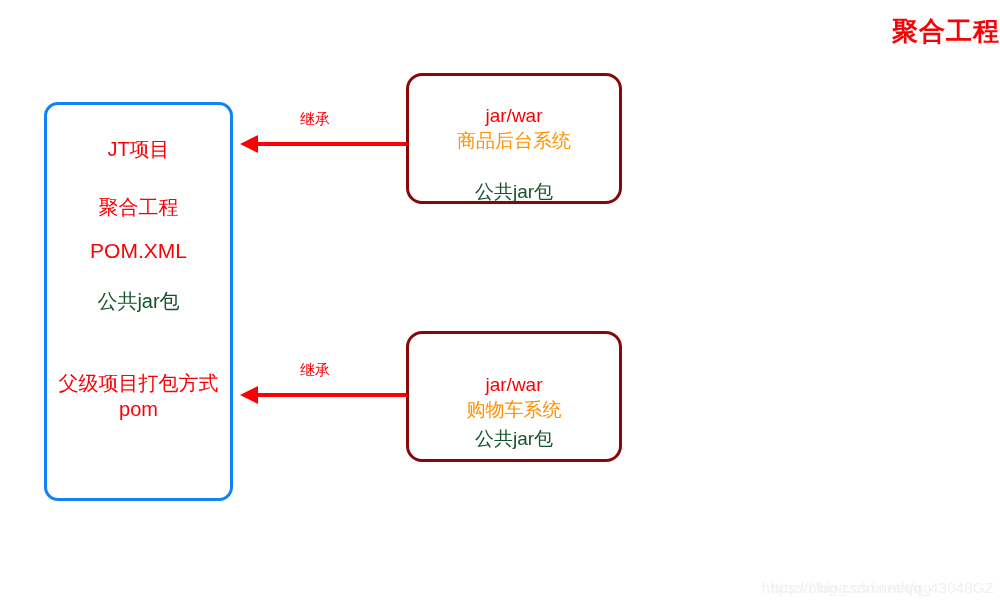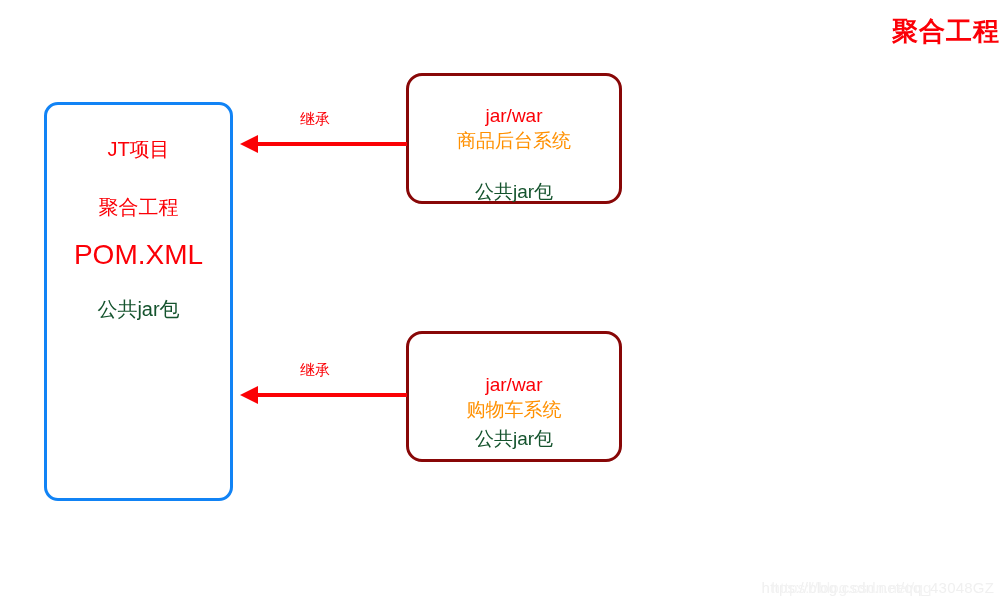--- a/index.html
+++ b/index.html
@@ -75,21 +75,21 @@
     white-space: nowrap;
     line-height: 1.15;
   }
   .t-red    { color: #fb0007; }
   .t-orange { color: #ff9000; }
   .t-blue   { color: #14532d; }
 
   .parent-project .line { font-size: 20px; }
   .parent-project .l-jt      { margin-top: 13px; }
   .parent-project .l-fuji    { margin-top: 35px; }
-  .parent-project .l-pom     { margin-top: 20px; font-size: 28px; }
+  .parent-project .l-pom     { margin-top: 20px; font-size: 21px; }
   .parent-project .l-jar     { margin-top: 27px; font-size: 20px; }
   .parent-project .l-pack    { margin-top: 57px; font-size: 20px; line-height: 1.3; }
 
   .child-box .line { font-size: 19px; }
   .child-box .l-jarwar { margin-bottom: 3px; margin-top: 31px; }
   .child-box .l-sys    { margin-bottom: 29px; }
 
   .child-bottom .line { font-size: 19px; }
   .child-bottom .l-jarwar { margin-bottom: 3px; }
   .child-bottom .l-sys    { margin-bottom: 8px; }
@@ -161,20 +161,24 @@
 
 <div id="canvas">
 
   <div class="diagram-title">聚合工程</div>
 
   <div class="node parent-project">
     <div class="line t-red l-jt">JT项目</div>
     <div class="line t-red l-fuji">聚合工程</div>
     <div class="line t-red l-pom">POM.XML</div>
     <div class="line t-blue l-jar">公共jar包</div>
+    <div class="line t-red l-pack">
+      <span>父级项目打包方式</span><br>
+      <span>pom</span>
+    </div>
   </div>
 
   <div class="node child-box child-top">
     <div class="line t-red l-jarwar">jar/war</div>
     <div class="line t-orange l-sys">商品后台系统</div>
     <div class="line t-blue l-jarpkg">公共jar包</div>
   </div>
 
   <div class="node child-box child-bottom">
     <div class="line t-red l-jarwar">jar/war</div>

